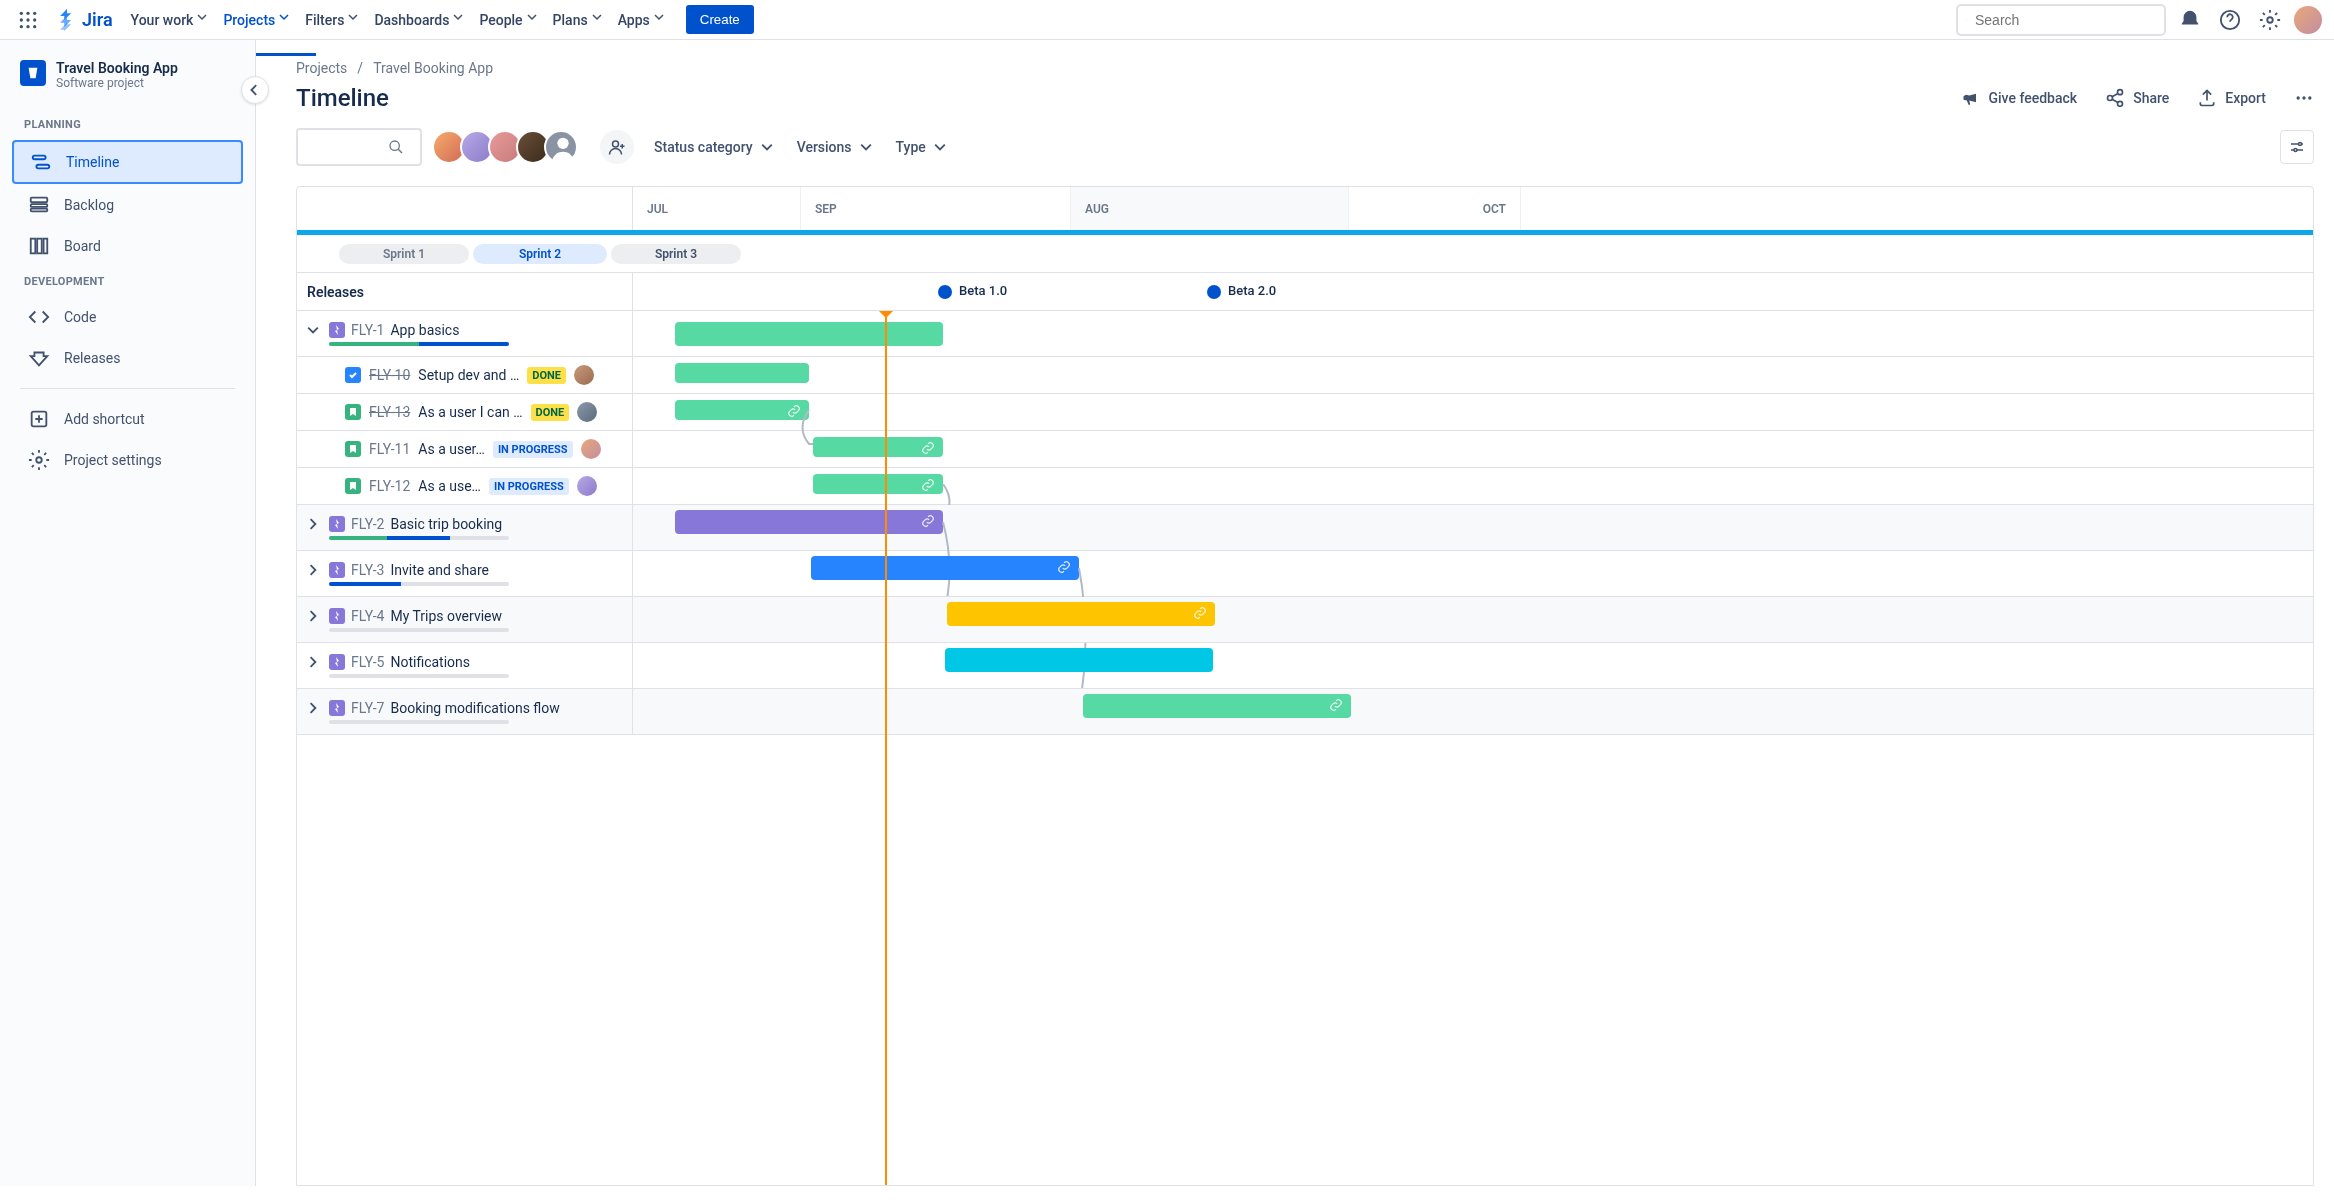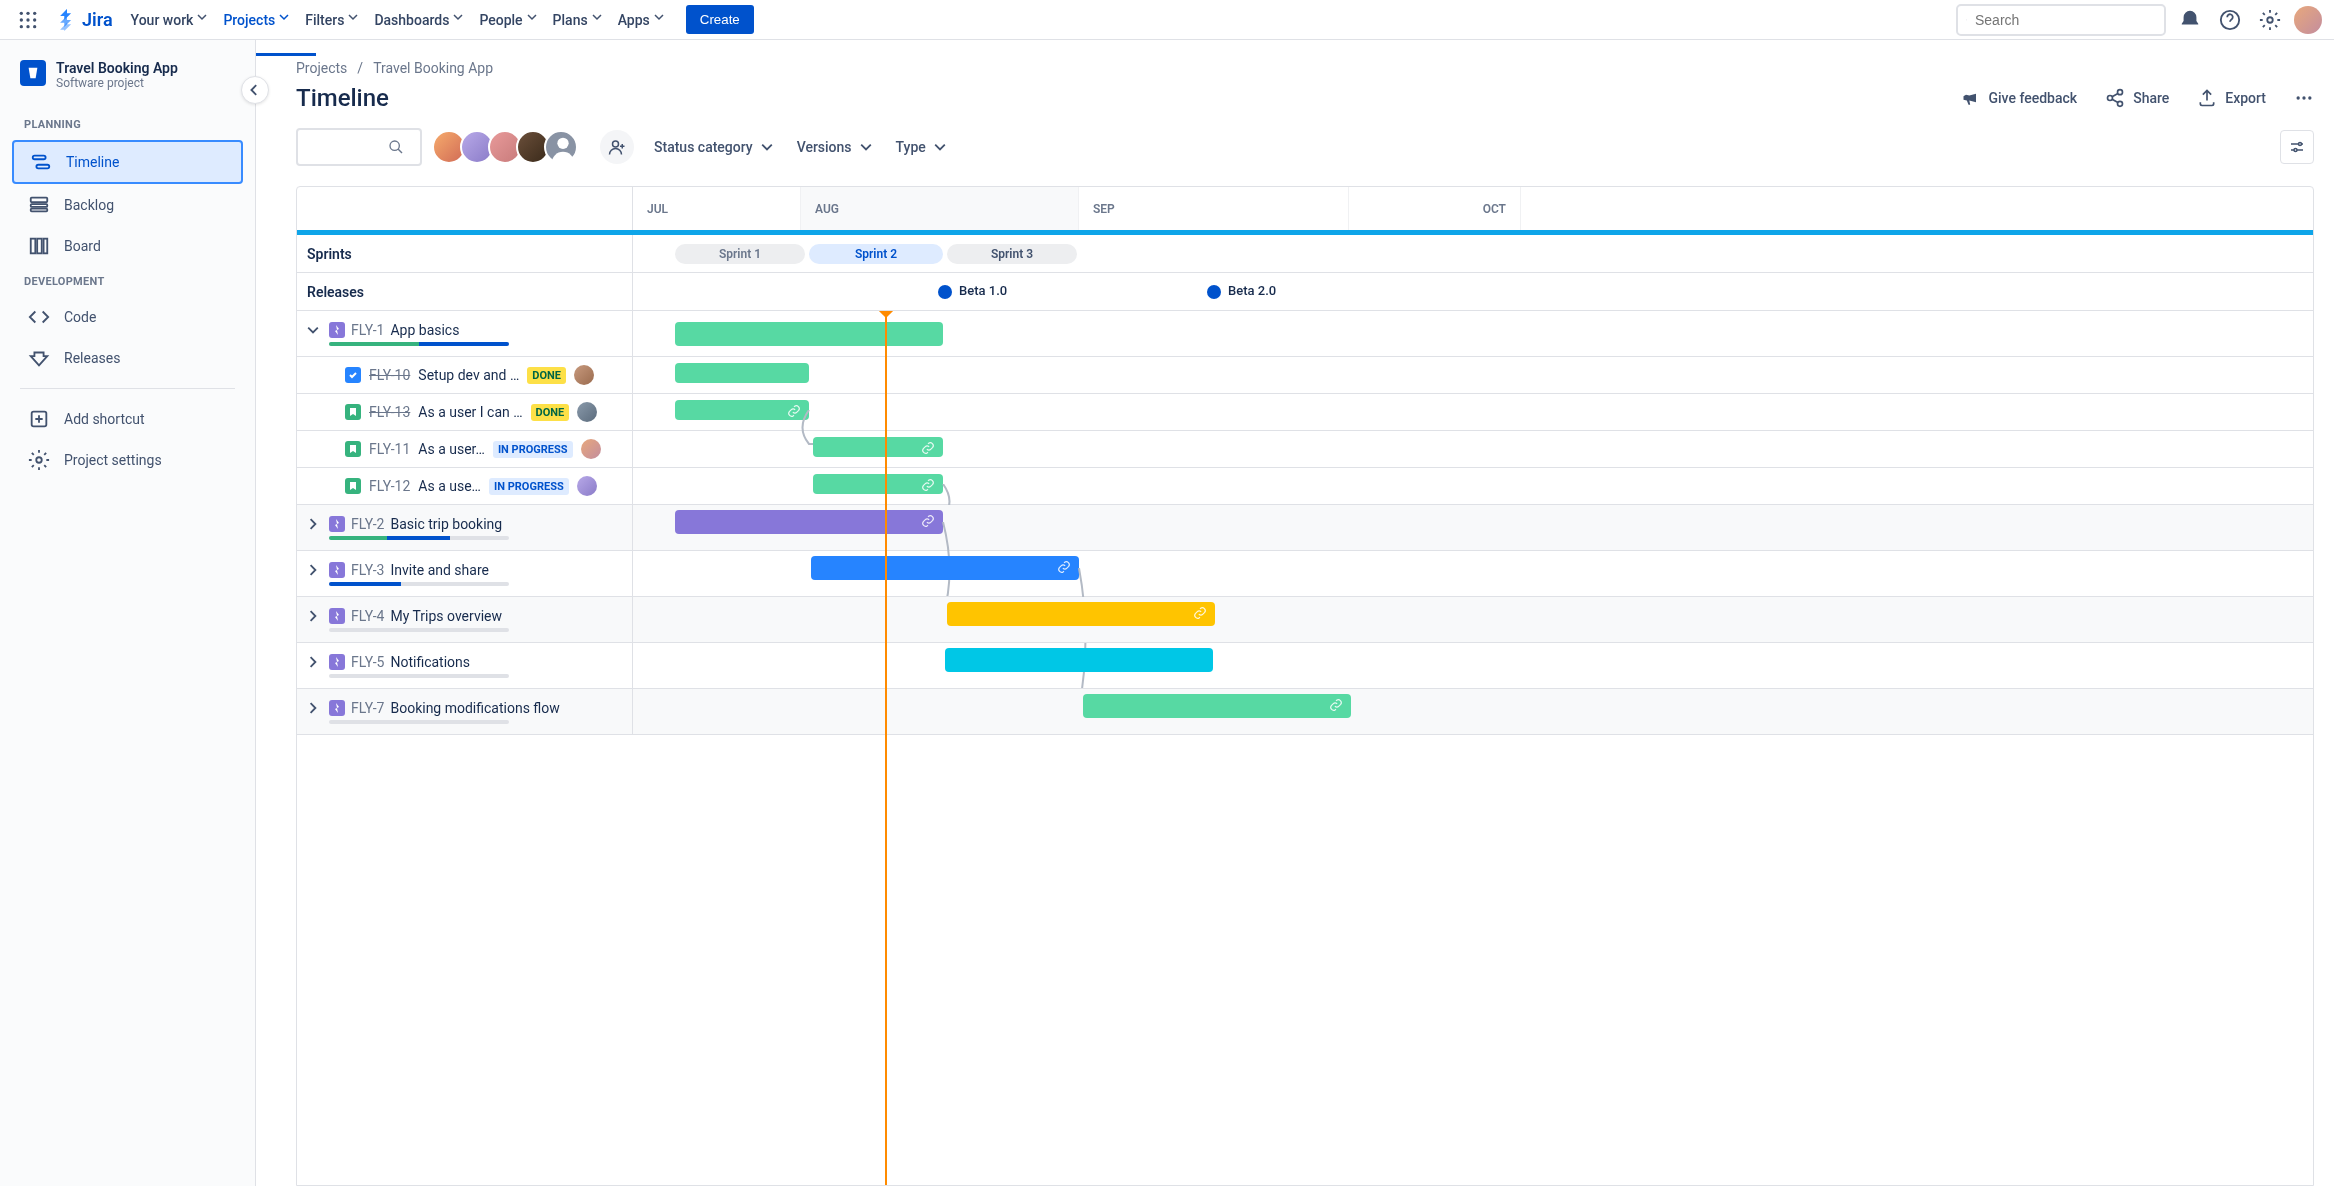--- a/index.html
+++ b/index.html
@@ -372,27 +372,26 @@
             </svg>
         </div>
       </div>
     </div>
 
     <div class="timeline-container">
 
       <div class="tl-header-months">
         <div class="tl-left-col"></div>
         <div class="tl-month" style="width:168px">JUL</div>
+        <div class="tl-month" style="width:270px">SEP</div>
         <div class="tl-month shaded" style="width:278px">AUG</div>
-        <div class="tl-month" style="width:270px">SEP</div>
         <div class="tl-month" style="width:172px;justify-content:flex-end;padding-right:14px">OCT</div>
       </div>
 
       <div class="tl-row">
-        <div class="tl-row-label section-title-cell">Sprints</div>
         <div class="tl-row-content">
           <div class="sprint-pill sprint-done" style="left:42px;width:130px">Sprint 1</div>
           <div class="sprint-pill sprint-active" style="left:176px;width:134px">Sprint 2</div>
           <div class="sprint-pill sprint-future" style="left:314px;width:130px">Sprint 3</div>
         </div>
       </div>
 
       <div class="tl-row">
         <div class="tl-row-label section-title-cell">Releases</div>
         <div class="tl-row-content">

